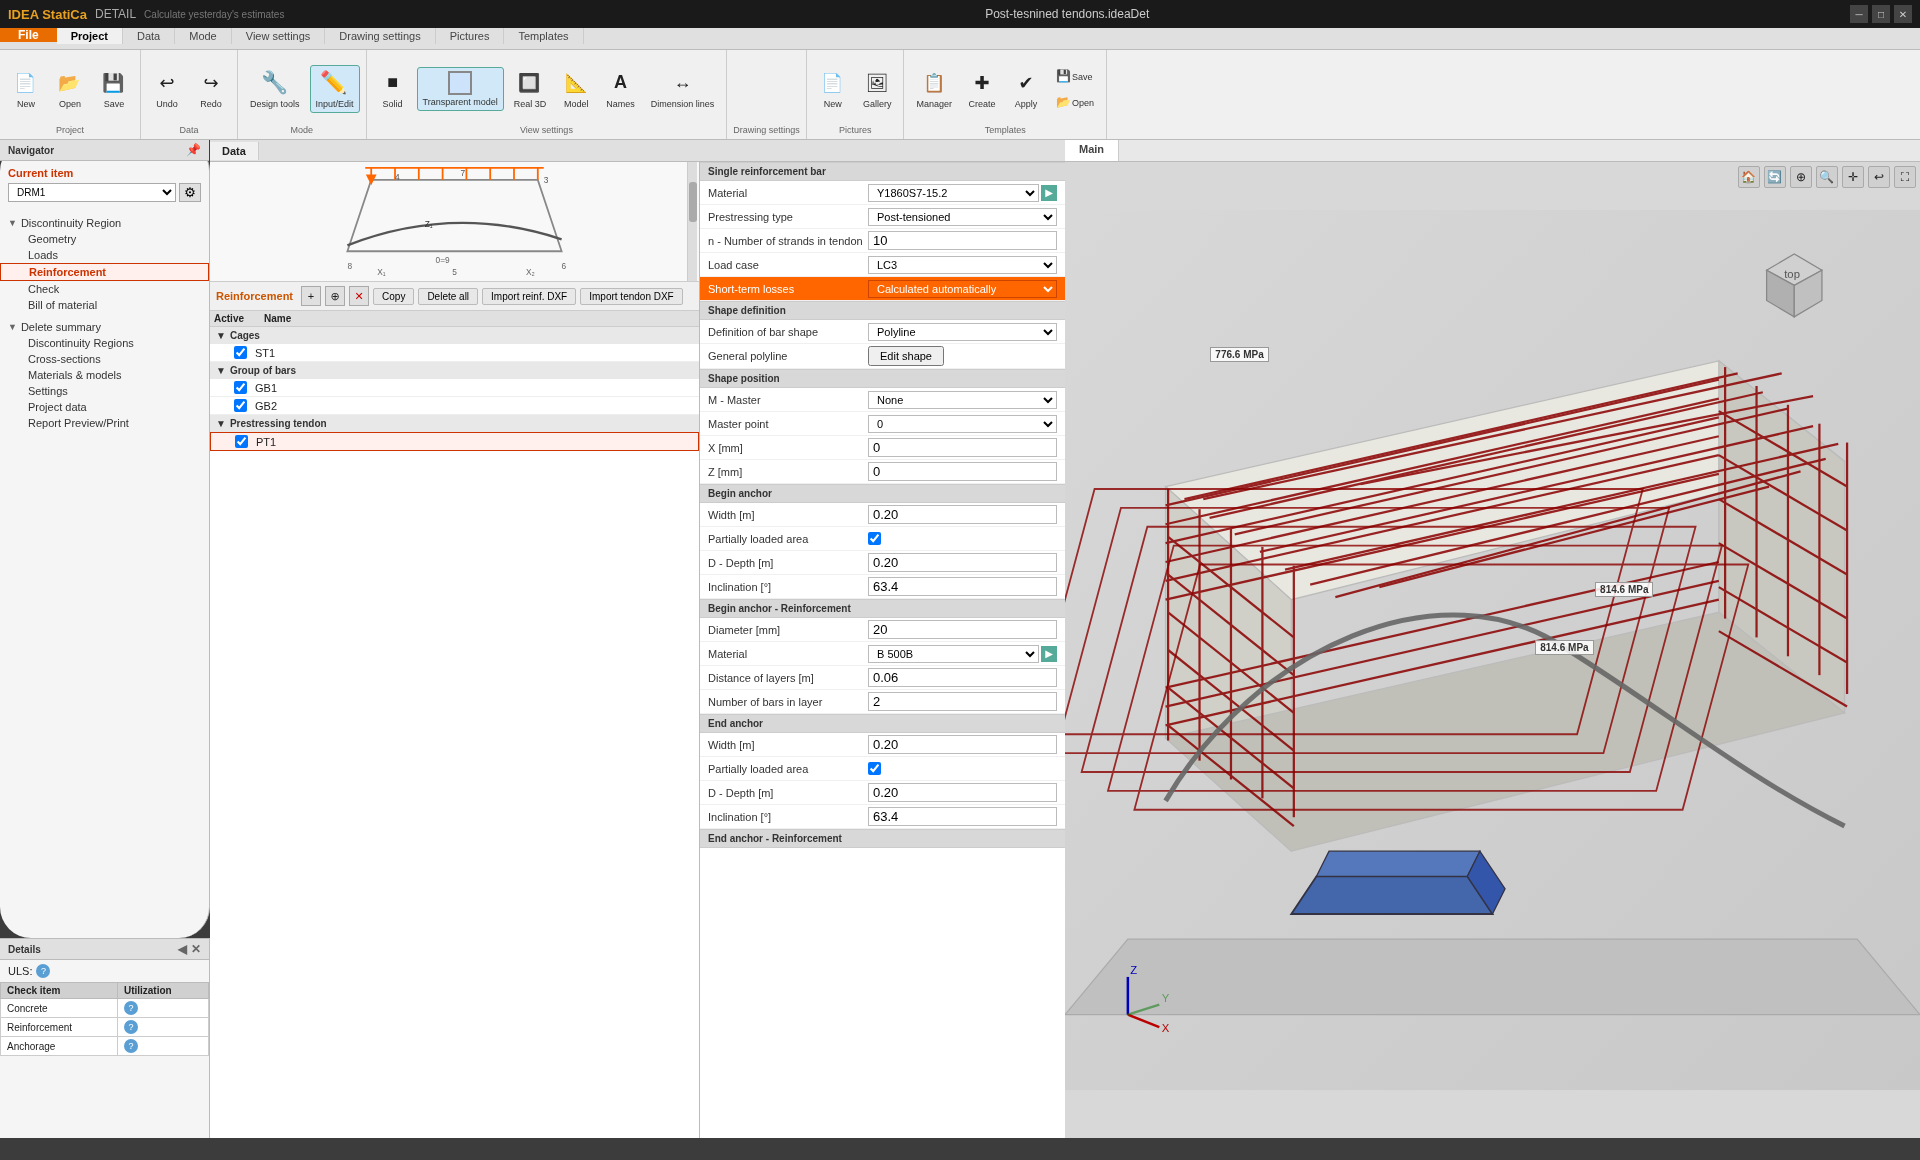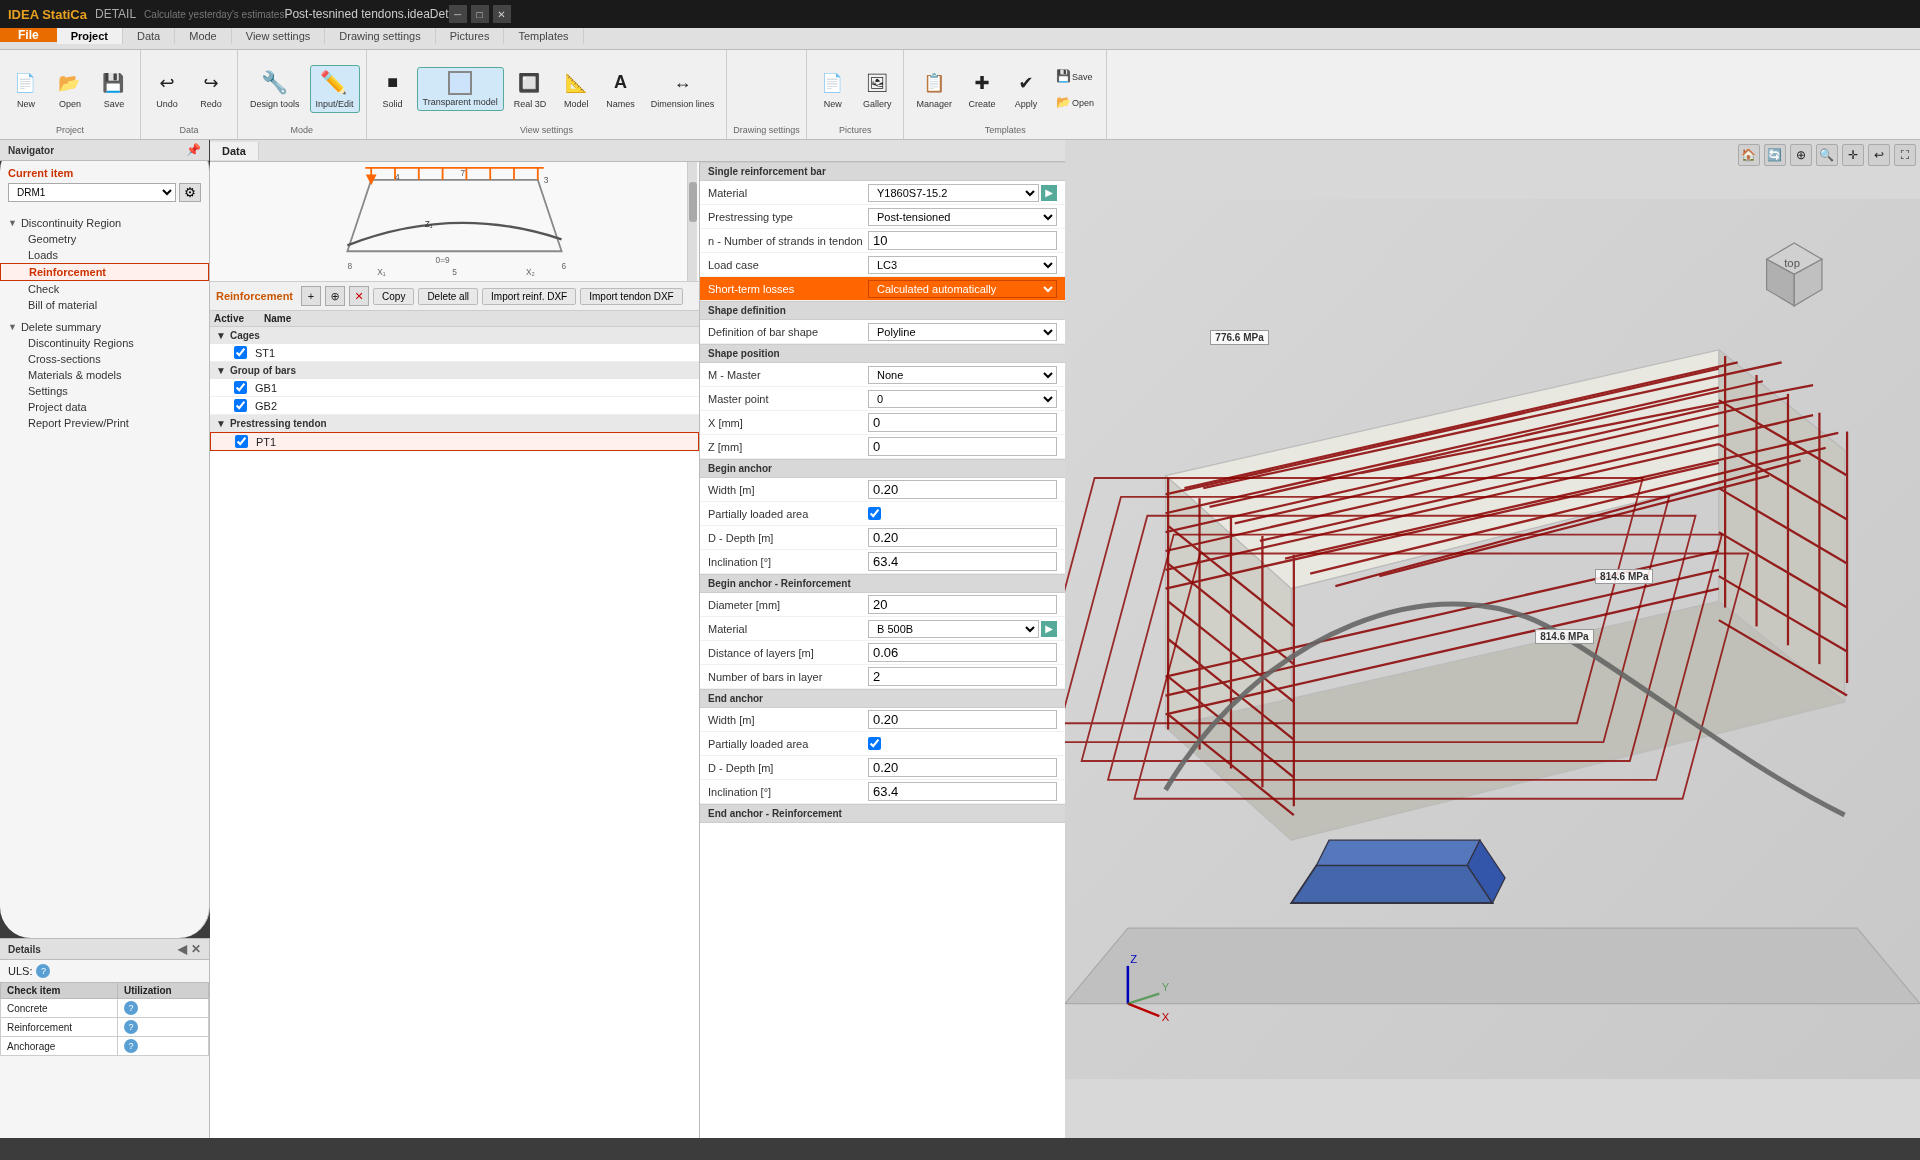--- a/index.html
+++ b/index.html
@@ -1,19 +1,19 @@
 <!DOCTYPE html>
 <html><head>
   <meta charset="utf-8">
   <style>
     * { box-sizing: border-box; margin: 0; padding: 0; }
     body { background: #3c3c3c; font-family: 'Segoe UI', Arial, sans-serif; font-size: 11px; color: #222; width: 1920px; height: 1160px; overflow: hidden; }
 
     
-    .title-bar { background: #1a1a1a; color: #ccc; height: 28px; display: flex; align-items: center; padding: 0 8px; }
+    .title-bar { background: #1a1a1a; color: #ccc; height: 28px; display: flex; align-items: center; padding: 0 8px; justify-content: space-between; }
     .title-bar-left { display: flex; align-items: center; gap: 8px; }
     .title-bar-logo { color: #e8a020; font-weight: bold; font-size: 13px; }
     .title-bar-app { color: #aaa; font-size: 12px; }
     .title-bar-center { color: #ccc; font-size: 12px; }
     .title-bar-controls { display: flex; gap: 4px; }
     .title-btn { background: #444; border: none; color: #ccc; width: 18px; height: 18px; cursor: pointer; font-size: 10px; display: flex; align-items: center; justify-content: center; }
 
     
     .ribbon { background: #f0f0f0; border-bottom: 1px solid #bbb; height: 90px; display: flex; align-items: stretch; }
     .ribbon-group { display: flex; flex-direction: column; border-right: 1px solid #ccc; padding: 4px 6px; min-width: 60px; }
@@ -529,20 +529,26 @@
 
         <div class="prop-row">
           <div class="prop-label">Definition of bar shape</div>
           <div class="prop-value">
             <select style="width:100%;">
               <option>Polyline</option>
             </select>
           </div>
         </div>
 
+        <div class="prop-row">
+          <div class="prop-label">General polyline</div>
+          <div class="prop-value">
+            <button style="padding:2px 10px;font-size:11px;">Edit shape</button>
+          </div>
+        </div>
 
         <div class="section-header">Shape position</div>
 
         <div class="prop-row">
           <div class="prop-label">M - Master</div>
           <div class="prop-value">
             <select style="width:100%;">
               <option>None</option>
             </select>
           </div>
@@ -665,20 +671,23 @@
             <input type="text" value="63.4" style="">
           </div>
         </div>
 
         <div class="section-header">End anchor - Reinforcement</div>
       </div>
     </div>
   </div>
 
   <div class="viewport">
+    <div class="ribbon-subtabs">
+      <div class="sub-tab active">Main</div>
+    </div>
     <div class="viewport-canvas">
 
       <div style="position:absolute;top:4px;right:4px;display:flex;gap:4px;z-index:10;">
         <div class="vt-btn" title="Home view">🏠</div>
         <div class="vt-btn" title="Orbit">🔄</div>
         <div class="vt-btn" title="Zoom extents">⊕</div>
         <div class="vt-btn" title="Zoom window">🔍</div>
         <div class="vt-btn" title="Pan">✛</div>
         <div class="vt-btn" title="Undo view">↩</div>
         <div class="vt-btn" title="Fullscreen">⛶</div>

